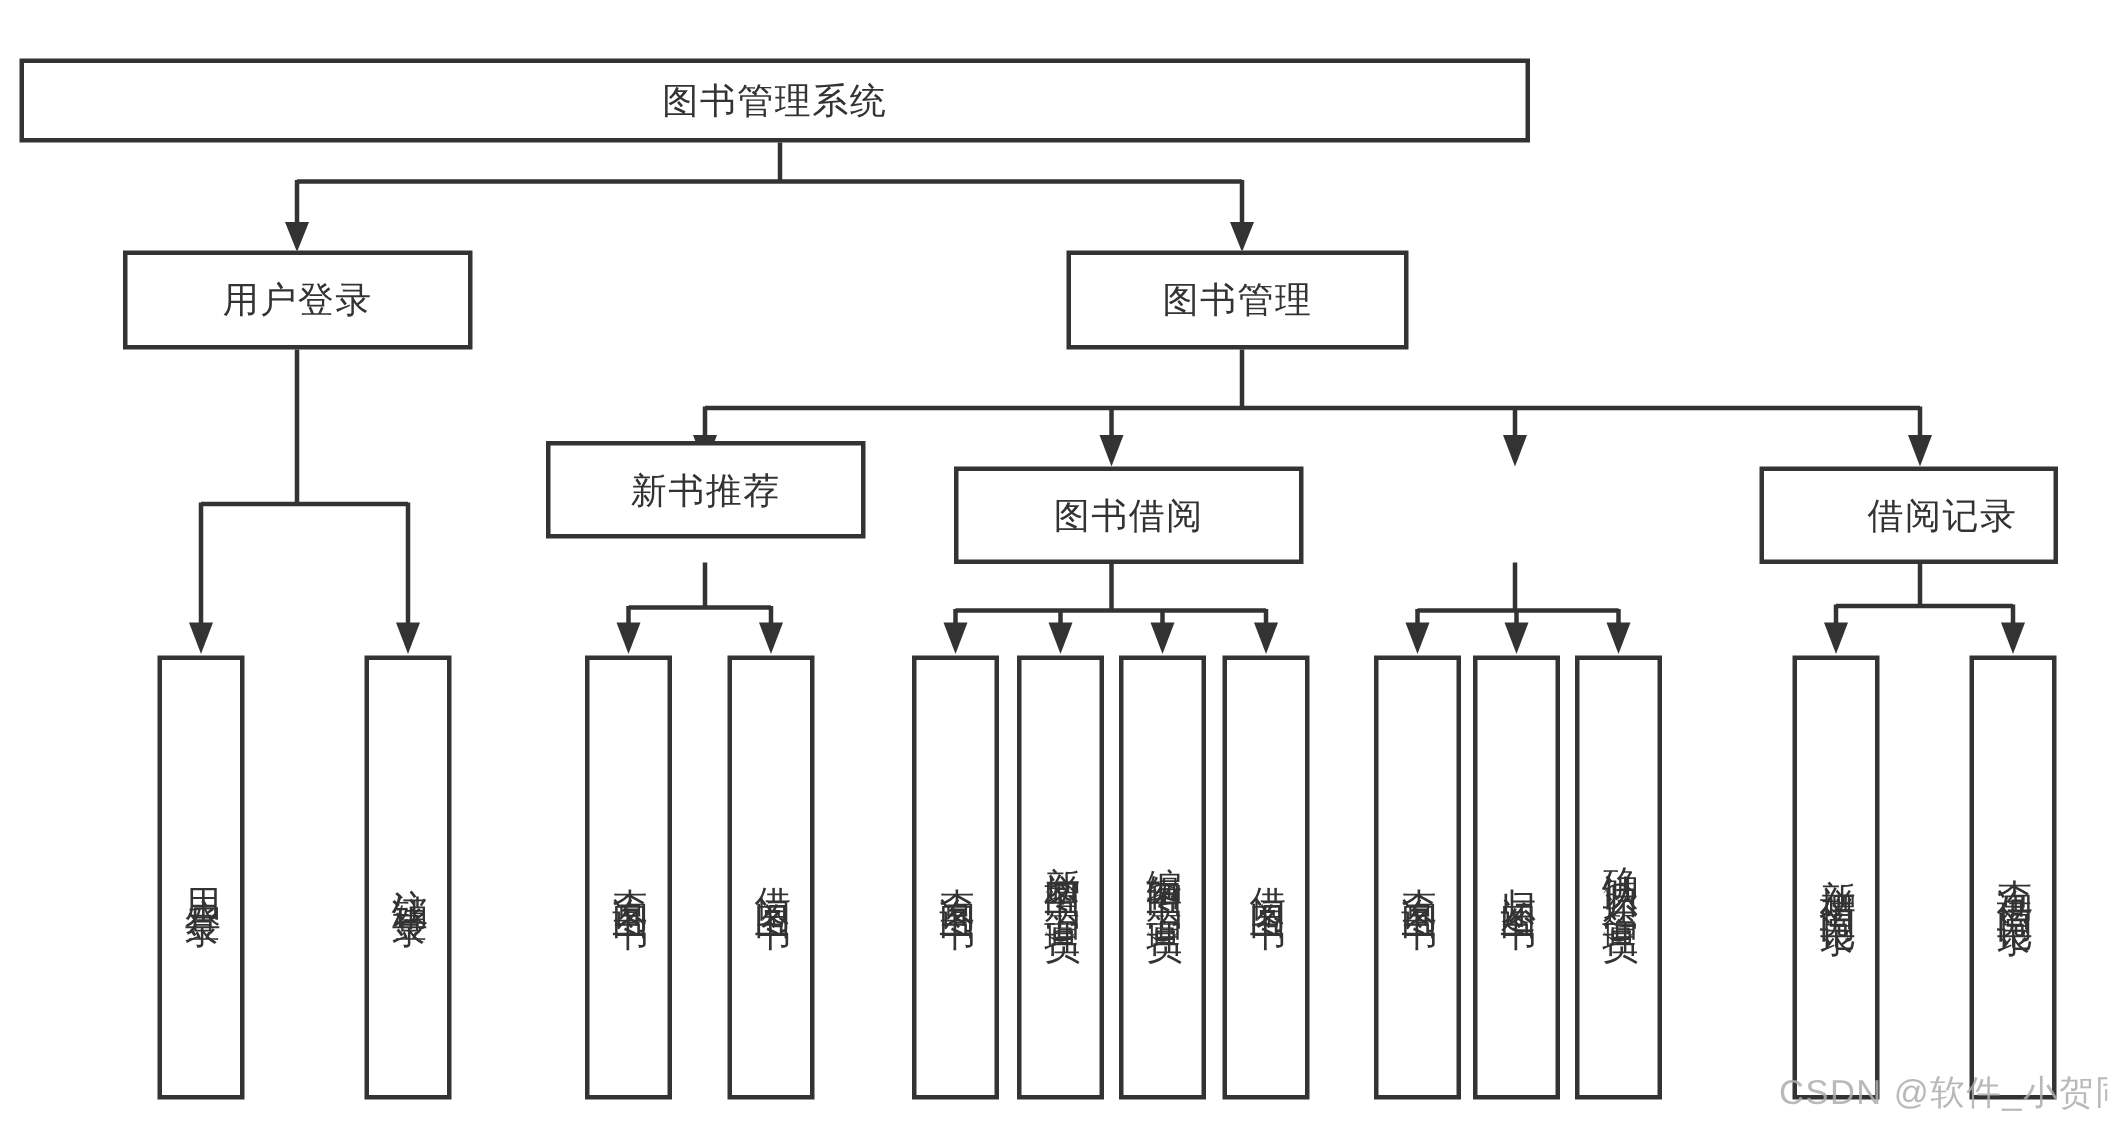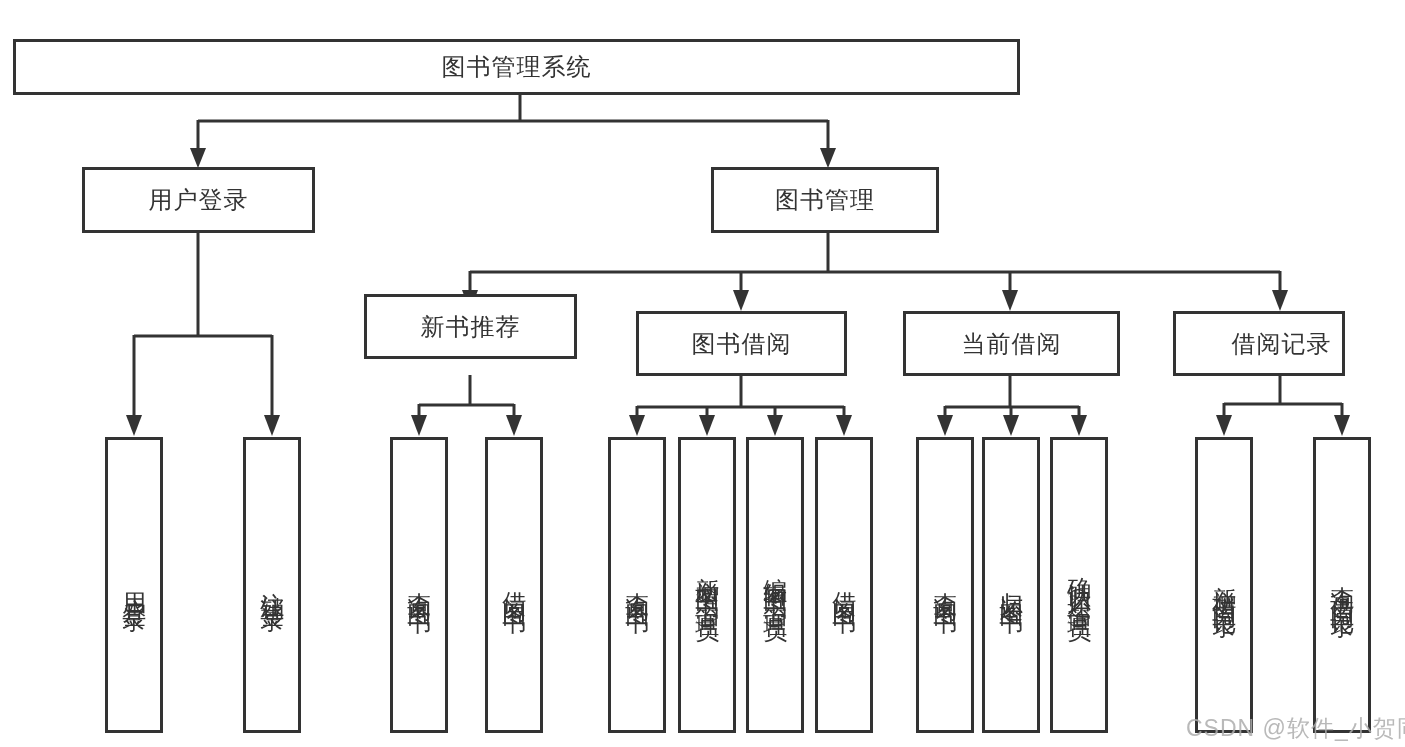--- a/index.html
+++ b/index.html
@@ -143,27 +143,24 @@
   <div class="node node-h" style="left:82px; top:167px; width:233px; height:66px;">
     <span>用户登录</span>
   </div>
   <div class="node node-h" style="left:711px; top:167px; width:228px; height:66px;">
     <span>图书管理</span>
   </div>
 
   <div class="node node-h" style="left:364px; top:294px; width:213px; height:65px;">
     <span>新书推荐</span>
   </div>
-  <div class="node node-h" style="left:636px; top:311px; width:211px; height:65px;">
+  <div class="node node-h" style="left:636px; top:311px; width:233px; height:65px;">
     <span>图书借阅</span>
   </div>
-  <div class="node node-h" style="left:903px; top:311px; width:217px; height:65px;">
-    <span>当前借阅</span>
-  </div>
-  <div class="node node-h" style="left:1173px; top:311px; width:172px; height:65px;padding-left:45px;">
+  <div class="node node-h" style="left:1173px; top:311px; width:199px; height:65px;padding-left:45px;">
     <span>借阅记录</span>
   </div>
 
   <div class="node node-v" style="left:105px; top:437px; width:58px; height:296px;">
     <span class="vtext">用户登录</span>
   </div>
   <div class="node node-v" style="left:243px; top:437px; width:58px; height:296px;">
     <span class="vtext">注销登录</span>
   </div>
 

